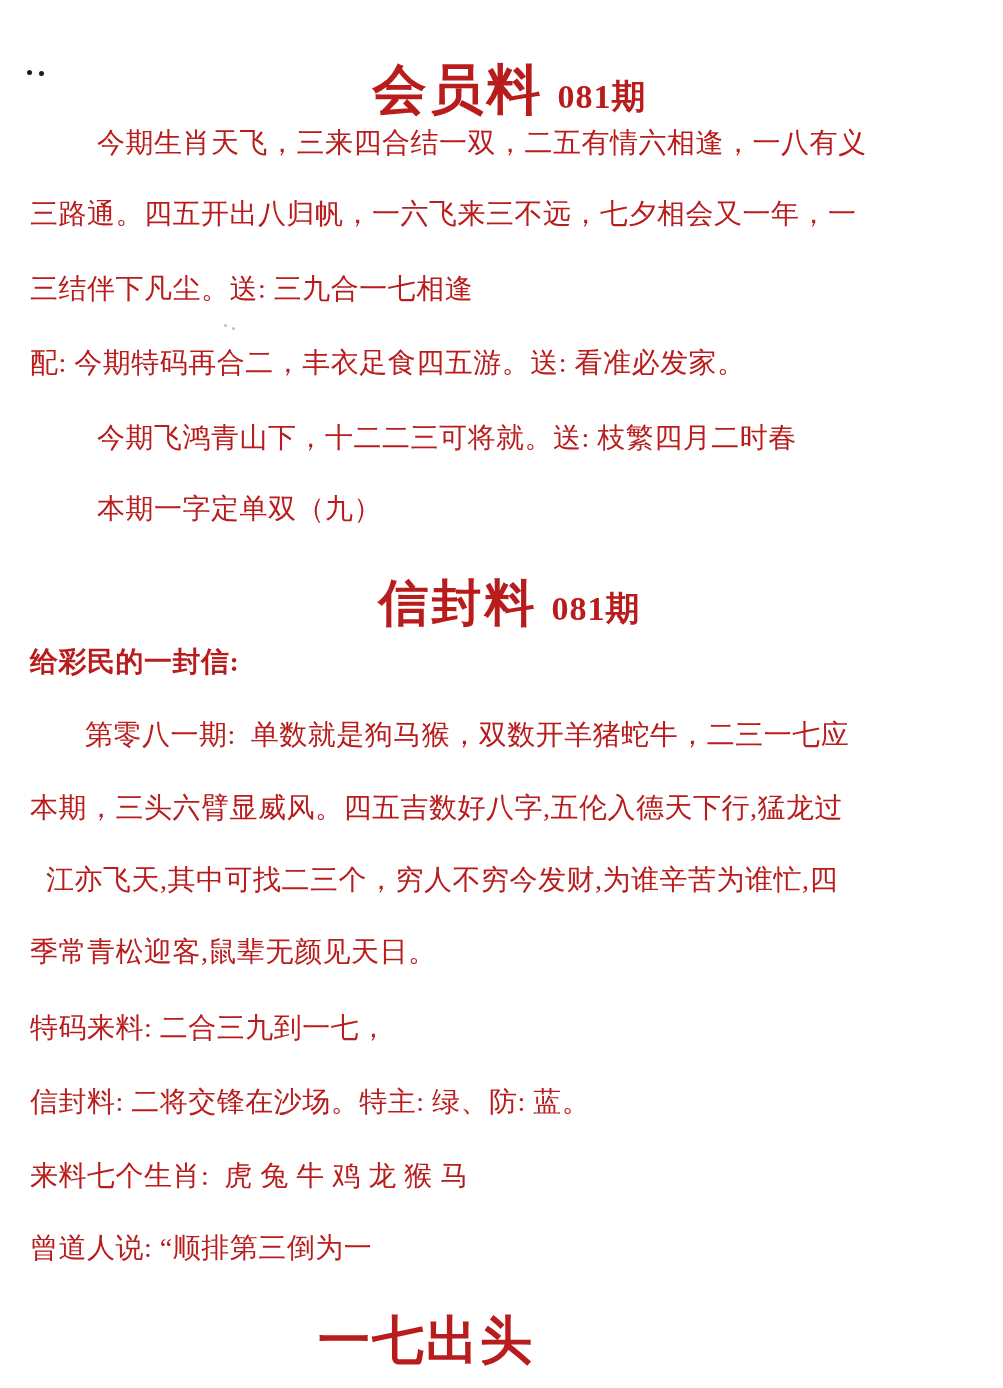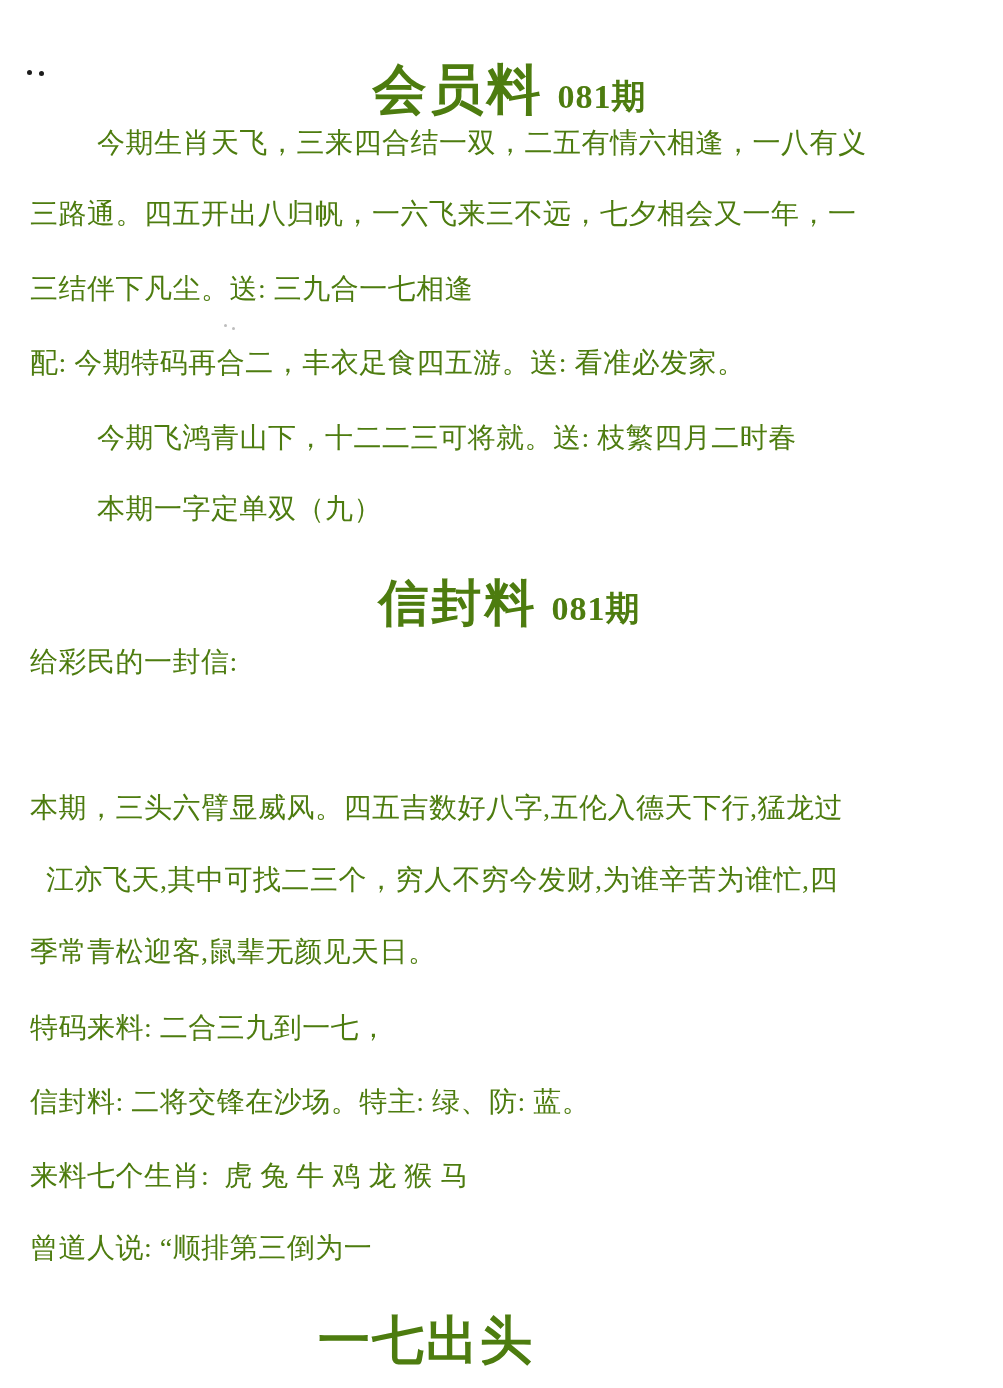--- a/index.html
+++ b/index.html
@@ -2,21 +2,21 @@
 <html><head>
 <meta charset="utf-8">
 <style>
   html,body{margin:0;padding:0;background:#ffffff;}
   .page{
     position:relative;
     width:1003px;
     height:1388px;
     background:#ffffff;
     overflow:hidden;
-    color:#4d7c0f;
+    color:#b91c1c;
     font-family:"Liberation Serif", serif;
   }
   .heading{
     position:absolute;
     left:0;
     width:100%;
     text-align:center;
     white-space:pre;
   }
   .t-big{
@@ -75,22 +75,23 @@
   <div class="line" style="top:273px;left:30px;">三结伴下凡尘。送: 三九合一七相逢</div>
   <div class="line" style="top:198px;left:30px;">三路通。四五开出八归帆，一六飞来三不远，七夕相会又一年，一</div>
   <div class="line" style="top:422px;left:97px;">今期飞鸿青山下，十二二三可将就。送: 枝繁四月二时春</div>
   <div class="line" style="top:347px;left:30px;">配: 今期特码再合二，丰衣足食四五游。送: 看准必发家。</div>
   <div class="line" style="top:493px;left:97px;">本期一字定单双（九）</div>
 
   <div class="heading" style="top:552px;">
     <span class="t-big2">信封料</span><span class="t-issue">081期</span>
   </div>
 
-  <div class="line" style="top:646px;left:30px;">给彩民的一封信:</div>
+  <div class="line" style="top:646px;left:30px;font-weight:bold;">给彩民的一封信:</div>
 
+  <div class="line" style="top:719px;left:85px;">第零八一期:  单数就是狗马猴，双数开羊猪蛇牛，二三一七应</div>
   <div class="line" style="top:792px;left:30px;">本期，三头六臂显威风。四五吉数好八字,五伦入德天下行,猛龙过</div>
   <div class="line" style="top:864px;left:30px;margin-left:16px;">江亦飞天,其中可找二三个，穷人不穷今发财,为谁辛苦为谁忙,四</div>
   <div class="line" style="top:936px;left:30px;">季常青松迎客,鼠辈无颜见天日。</div>
   <div class="line" style="top:1012px;left:30px;">特码来料: 二合三九到一七，</div>
   <div class="line" style="top:1086px;left:30px;">信封料: 二将交锋在沙场。特主: 绿、防: 蓝。</div>
   <div class="line" style="top:1160px;left:30px;">来料七个生肖:  虎 兔 牛 鸡 龙 猴 马</div>
   <div class="line" style="top:1232px;left:30px;">曾道人说: “顺排第三倒为一</div>
 
   <div class="footer-line" style="top:1306px;left:318px;">一七出头</div>
 

